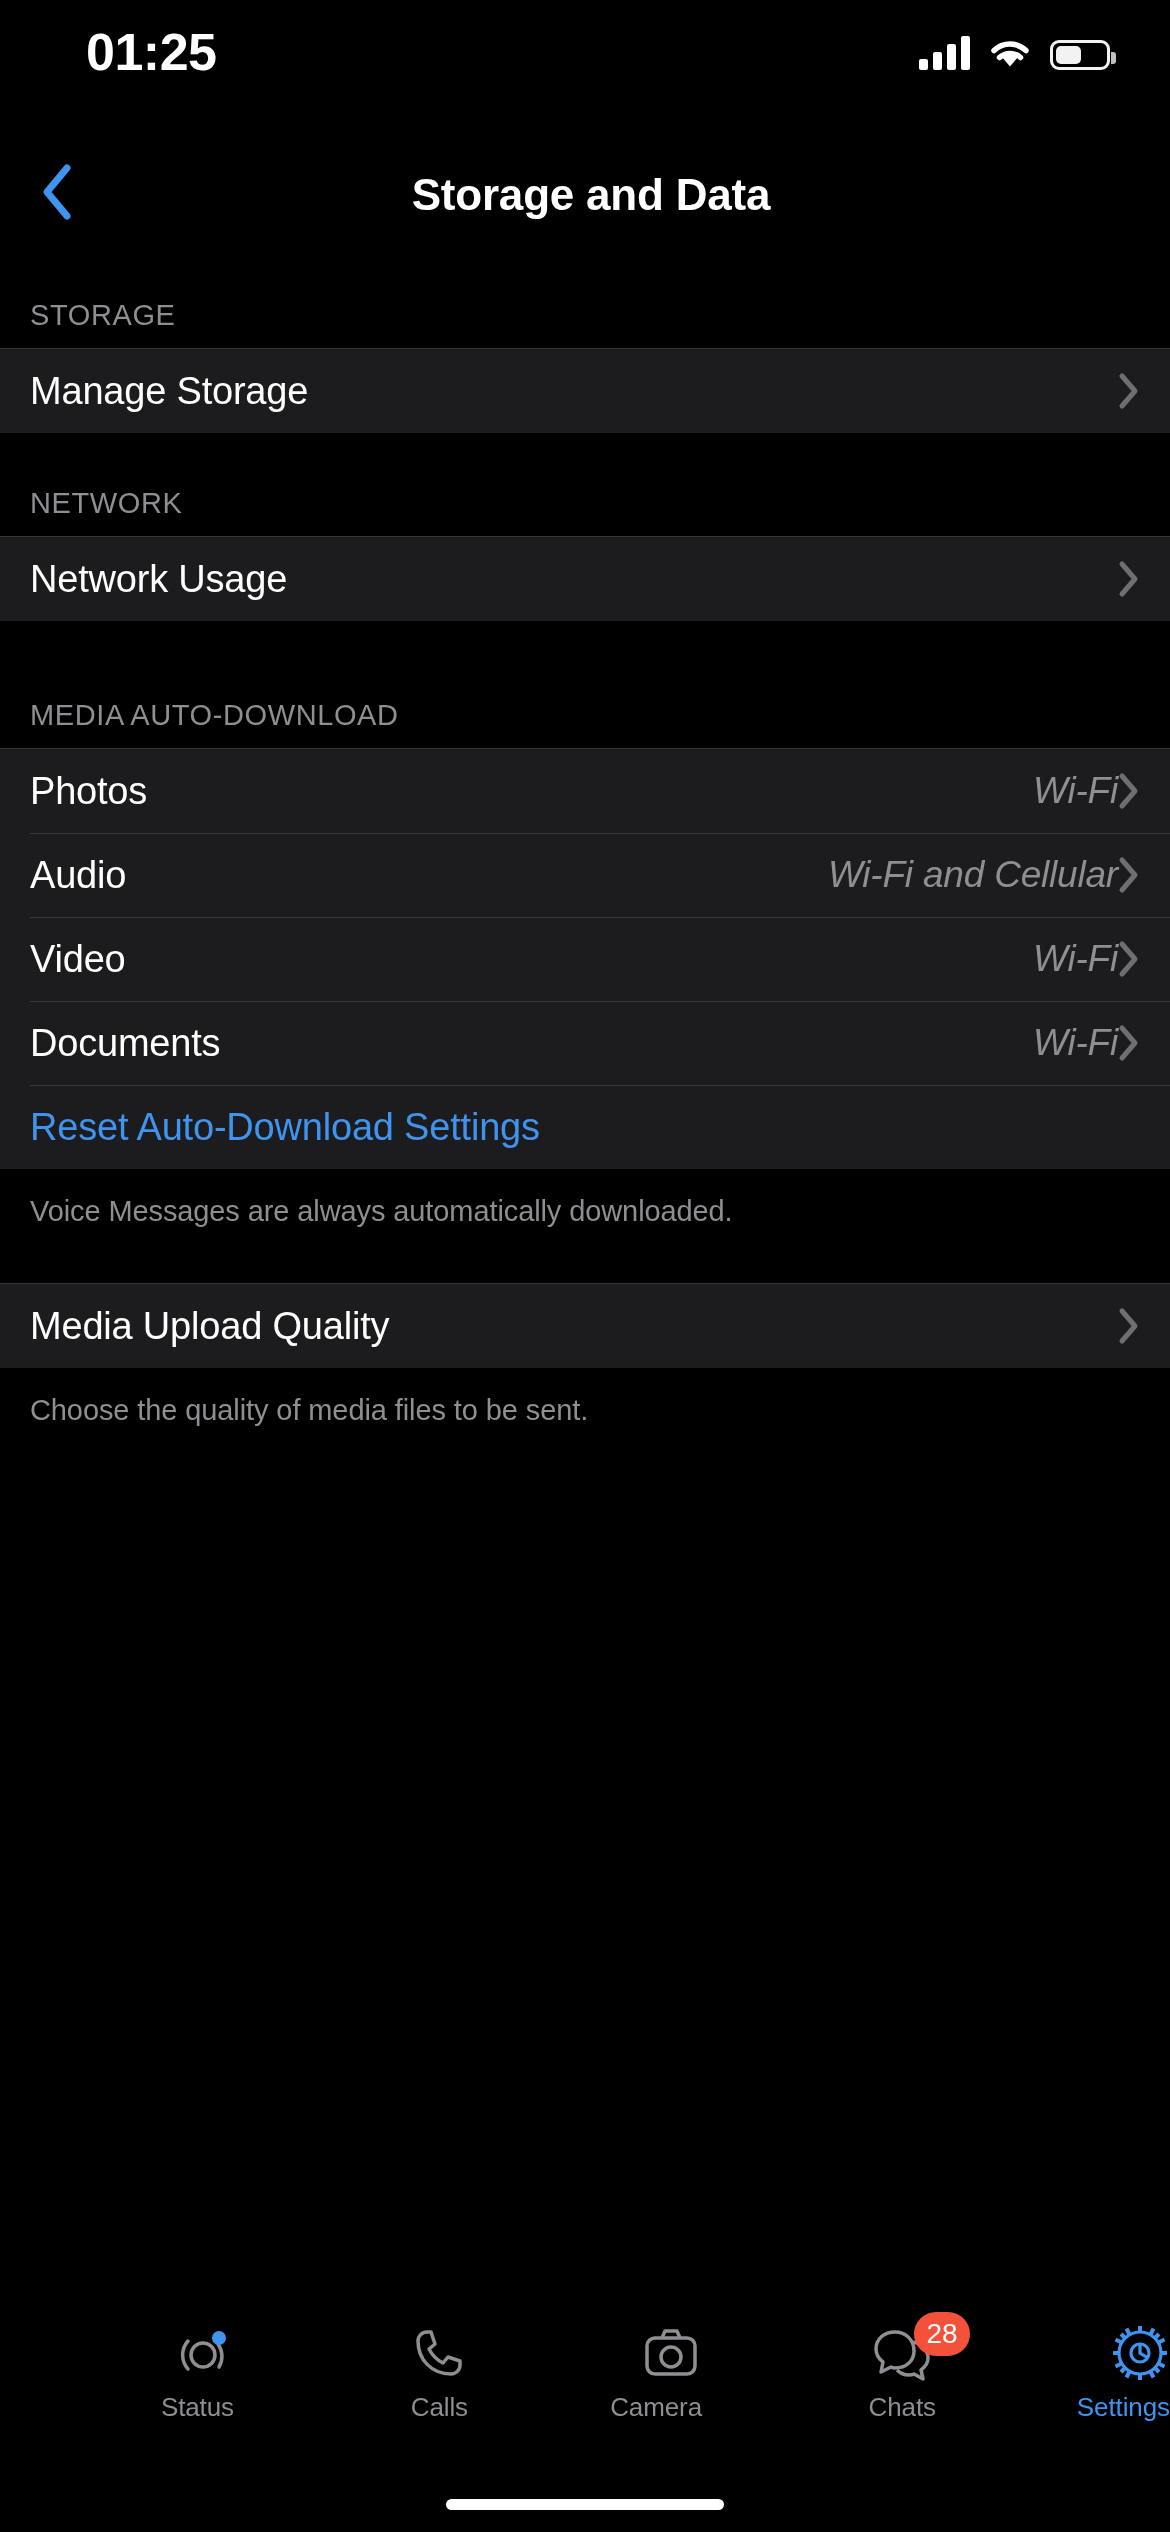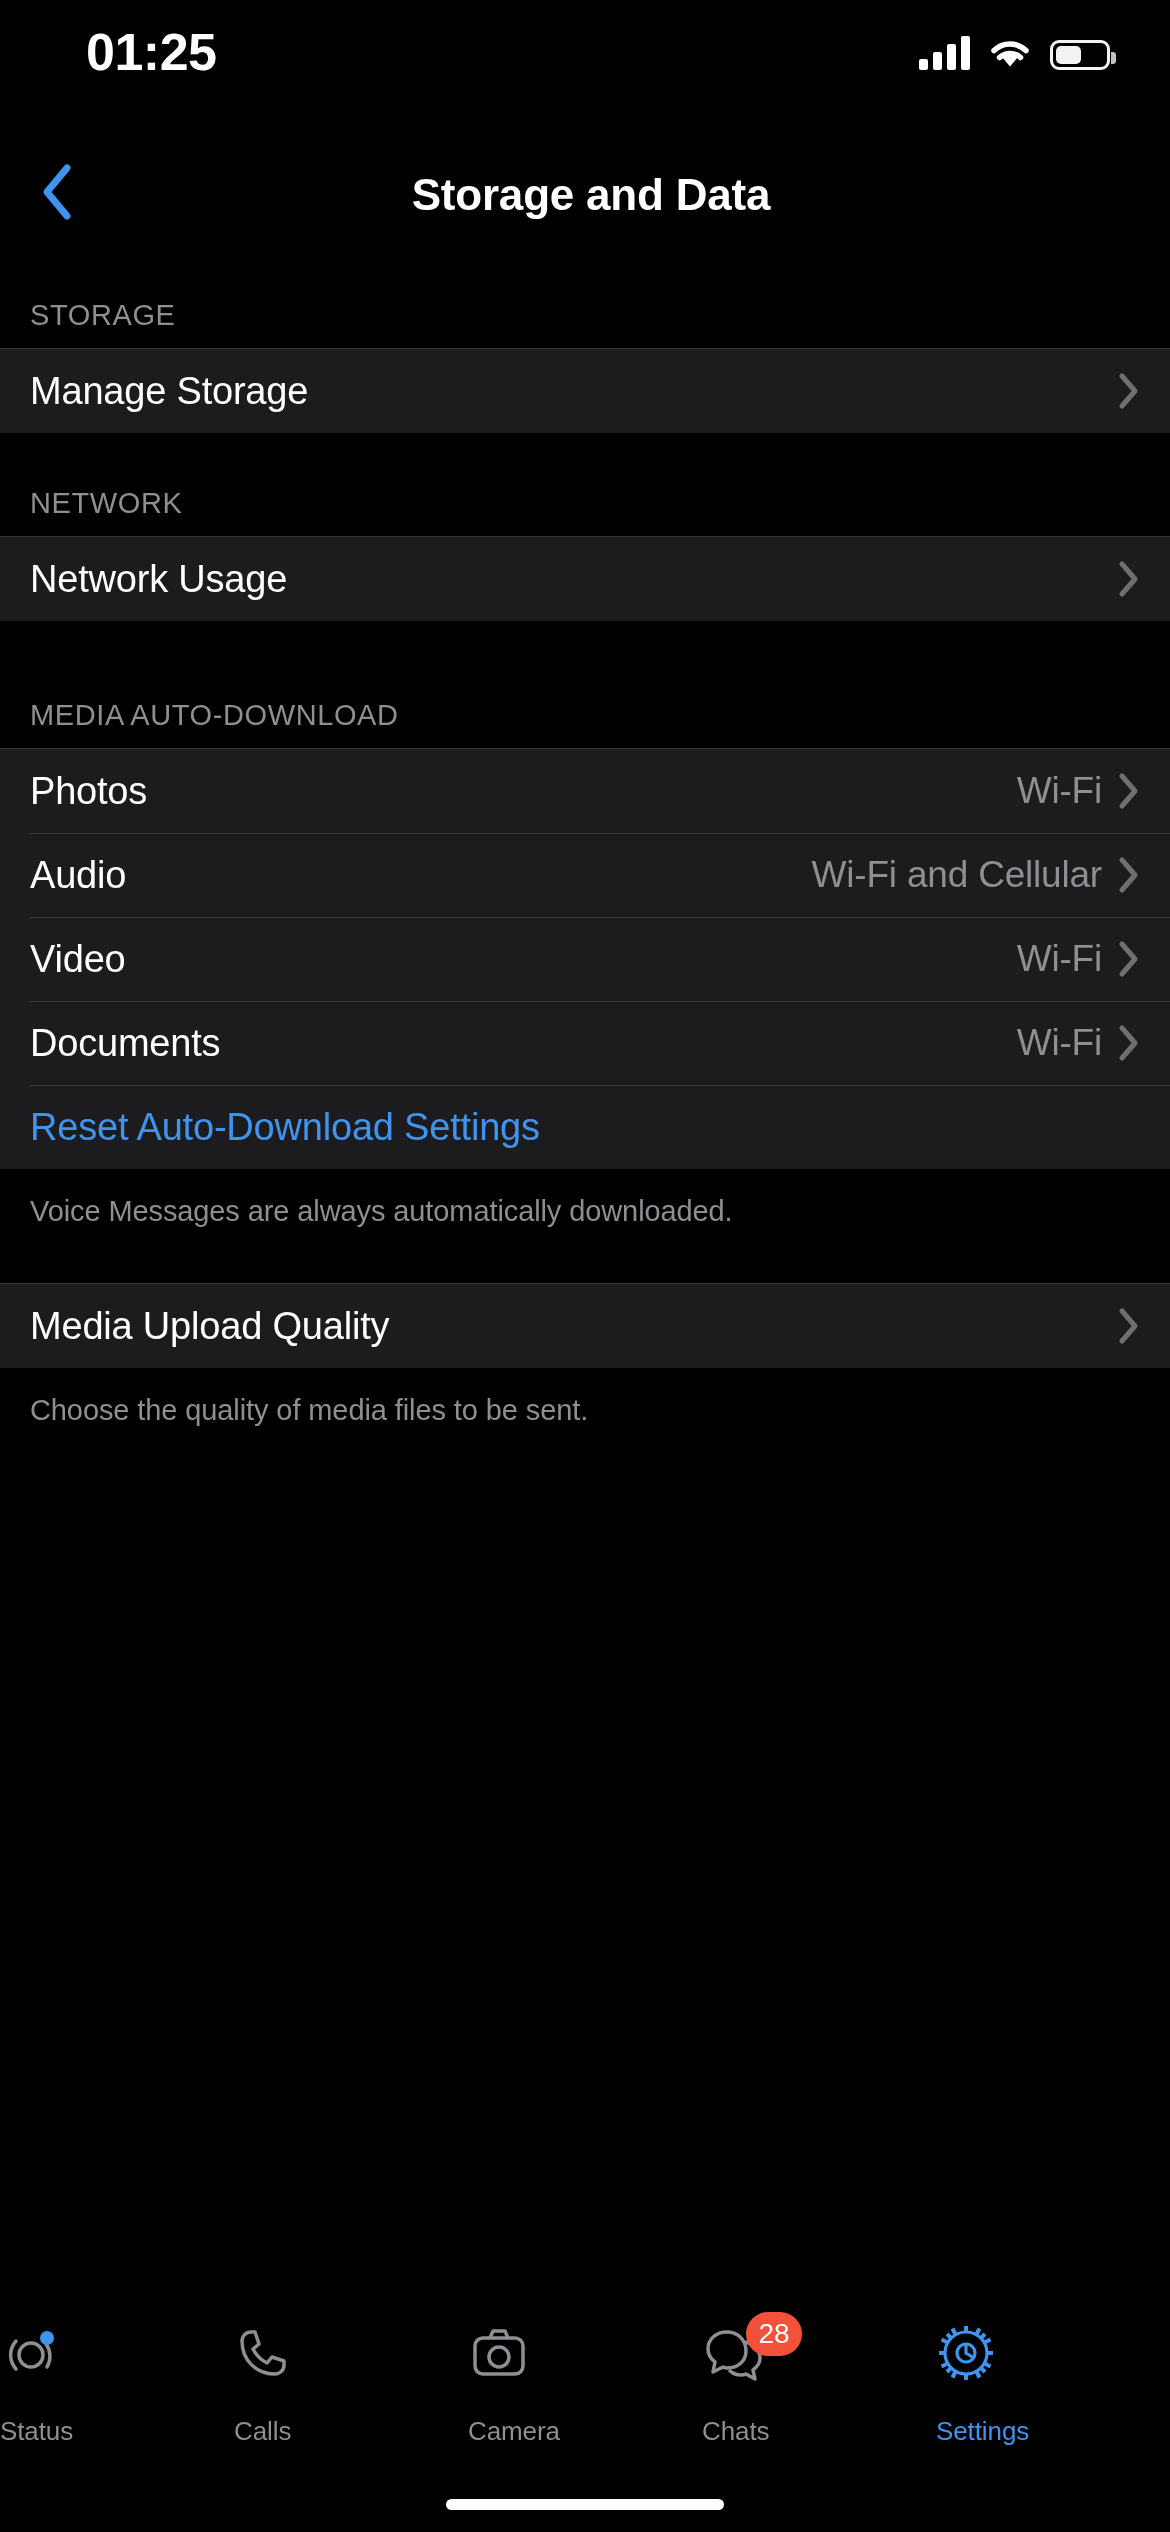--- a/index.html
+++ b/index.html
@@ -81,21 +81,21 @@
   }
   .row .sep{
     position:absolute; left:30px; right:0; top:0; height:1px;
     background:#38383A;
   }
   .row-label{
     font-size:38px; color:#fff; letter-spacing:-0.2px; white-space:nowrap;
   }
   .row-label.blue{ color:#3F94F0; }
   .row-right{
-    margin-left:auto; display:flex; align-items:center; gap:16px;
+    margin-left:auto; display:flex; align-items:center; font-style:italic;
   }
   .row-value{
     font-size:37px; color:#8E8E93; letter-spacing:-0.2px; white-space:nowrap;
   }
   .chev{ display:block; width:22px; height:38px; flex:0 0 auto; }
   .footnote{
     padding:24px 22px 0 30px;
     font-size:29px; color:#8E8E93; line-height:1.25; letter-spacing:-0.1px;
   }
   .spacer-black{ background:#000; }
@@ -113,22 +113,22 @@
 
   
   .tab-bar{
     position:absolute; left:0; bottom:0; width:1170px; height:232px;
     background:#000; display:flex; align-items:flex-start;
   }
   .tab-hair{
     position:absolute; top:0; left:0; right:0; height:1px; background:#000;
   }
   .tab{
-    flex:1 1 0; display:flex; flex-direction:column; align-items:flex-start;
-    padding-top:22px; cursor:pointer; position:relative;gap:24px;
+    flex:1 1 0; display:flex; flex-direction:column; align-items:flex-end;
+    padding-top:22px; cursor:pointer; position:relative;
   }
   .tab-ic{ position:relative; height:62px; display:flex; align-items:center; justify-content:center; }
   .tab-label{
     margin-top:8px; font-size:26px; color:#8E8E93; letter-spacing:-0.1px;
   }
   .tab.active .tab-label{ color:#3F94F0; }
   .badge{
     position:absolute; top:-10px; left:44px;
     min-width:56px; height:44px; padding:0 12px;
     background:#F4513B; border-radius:22px;

